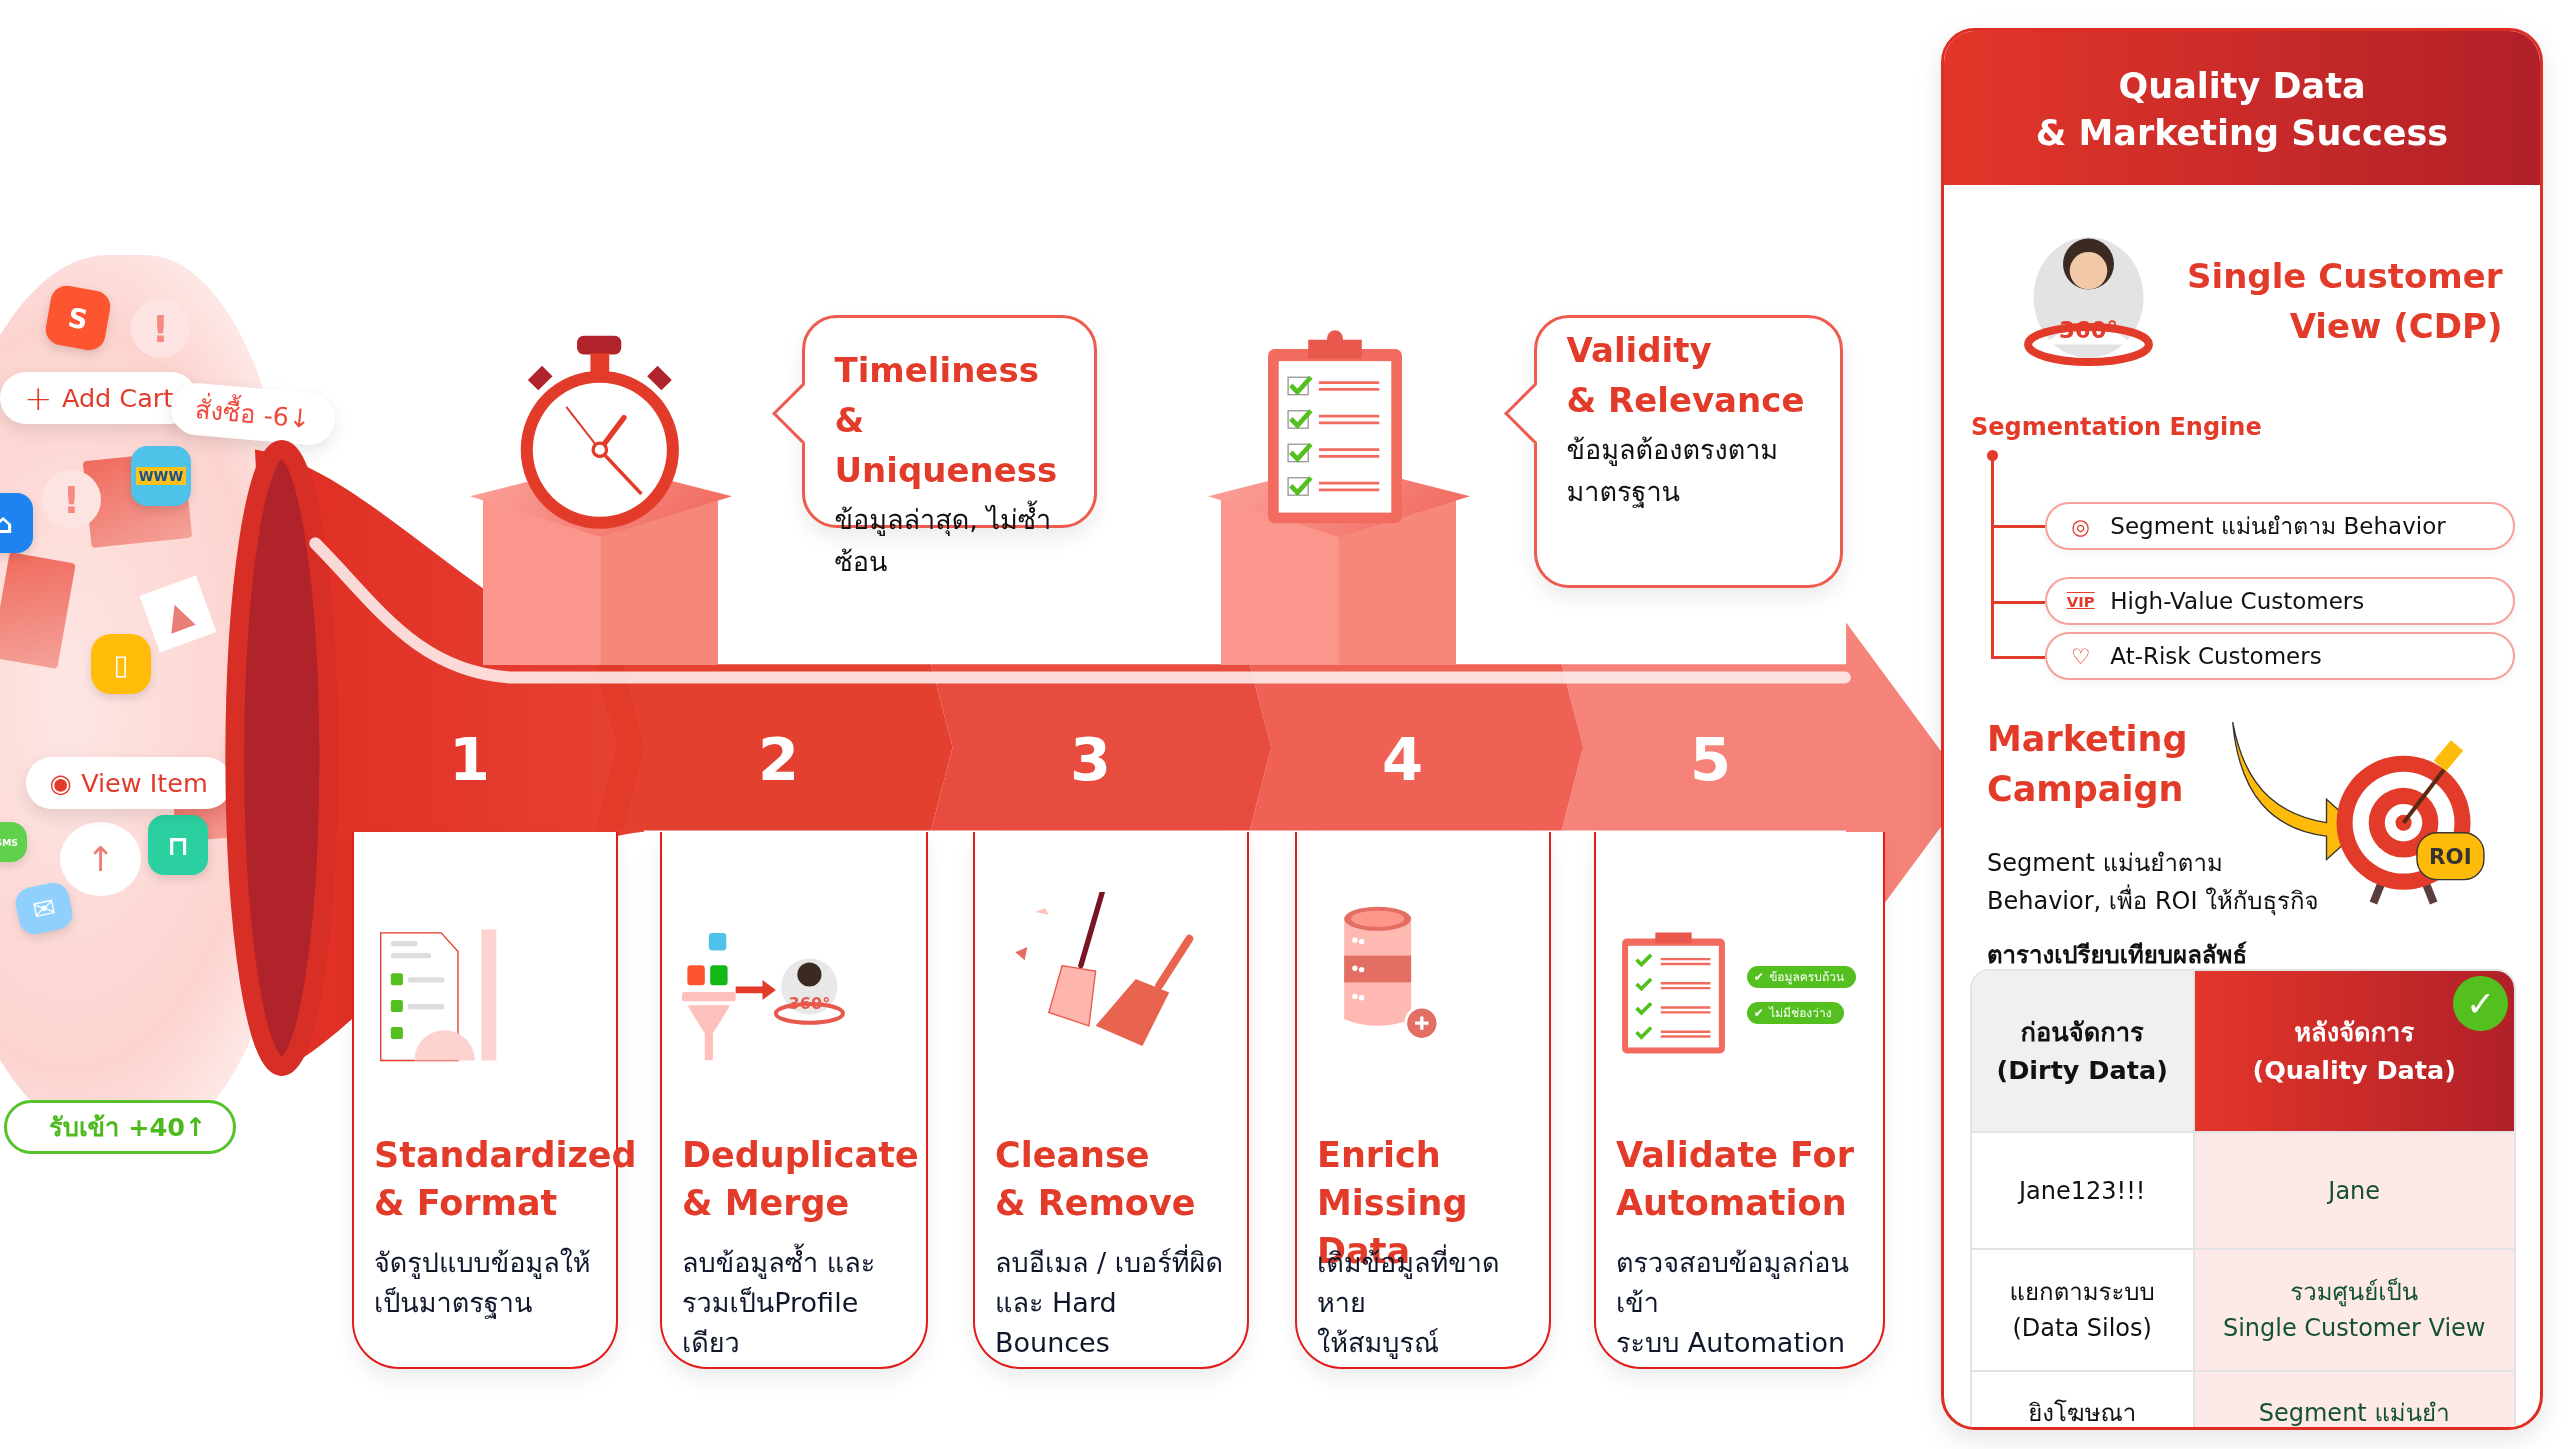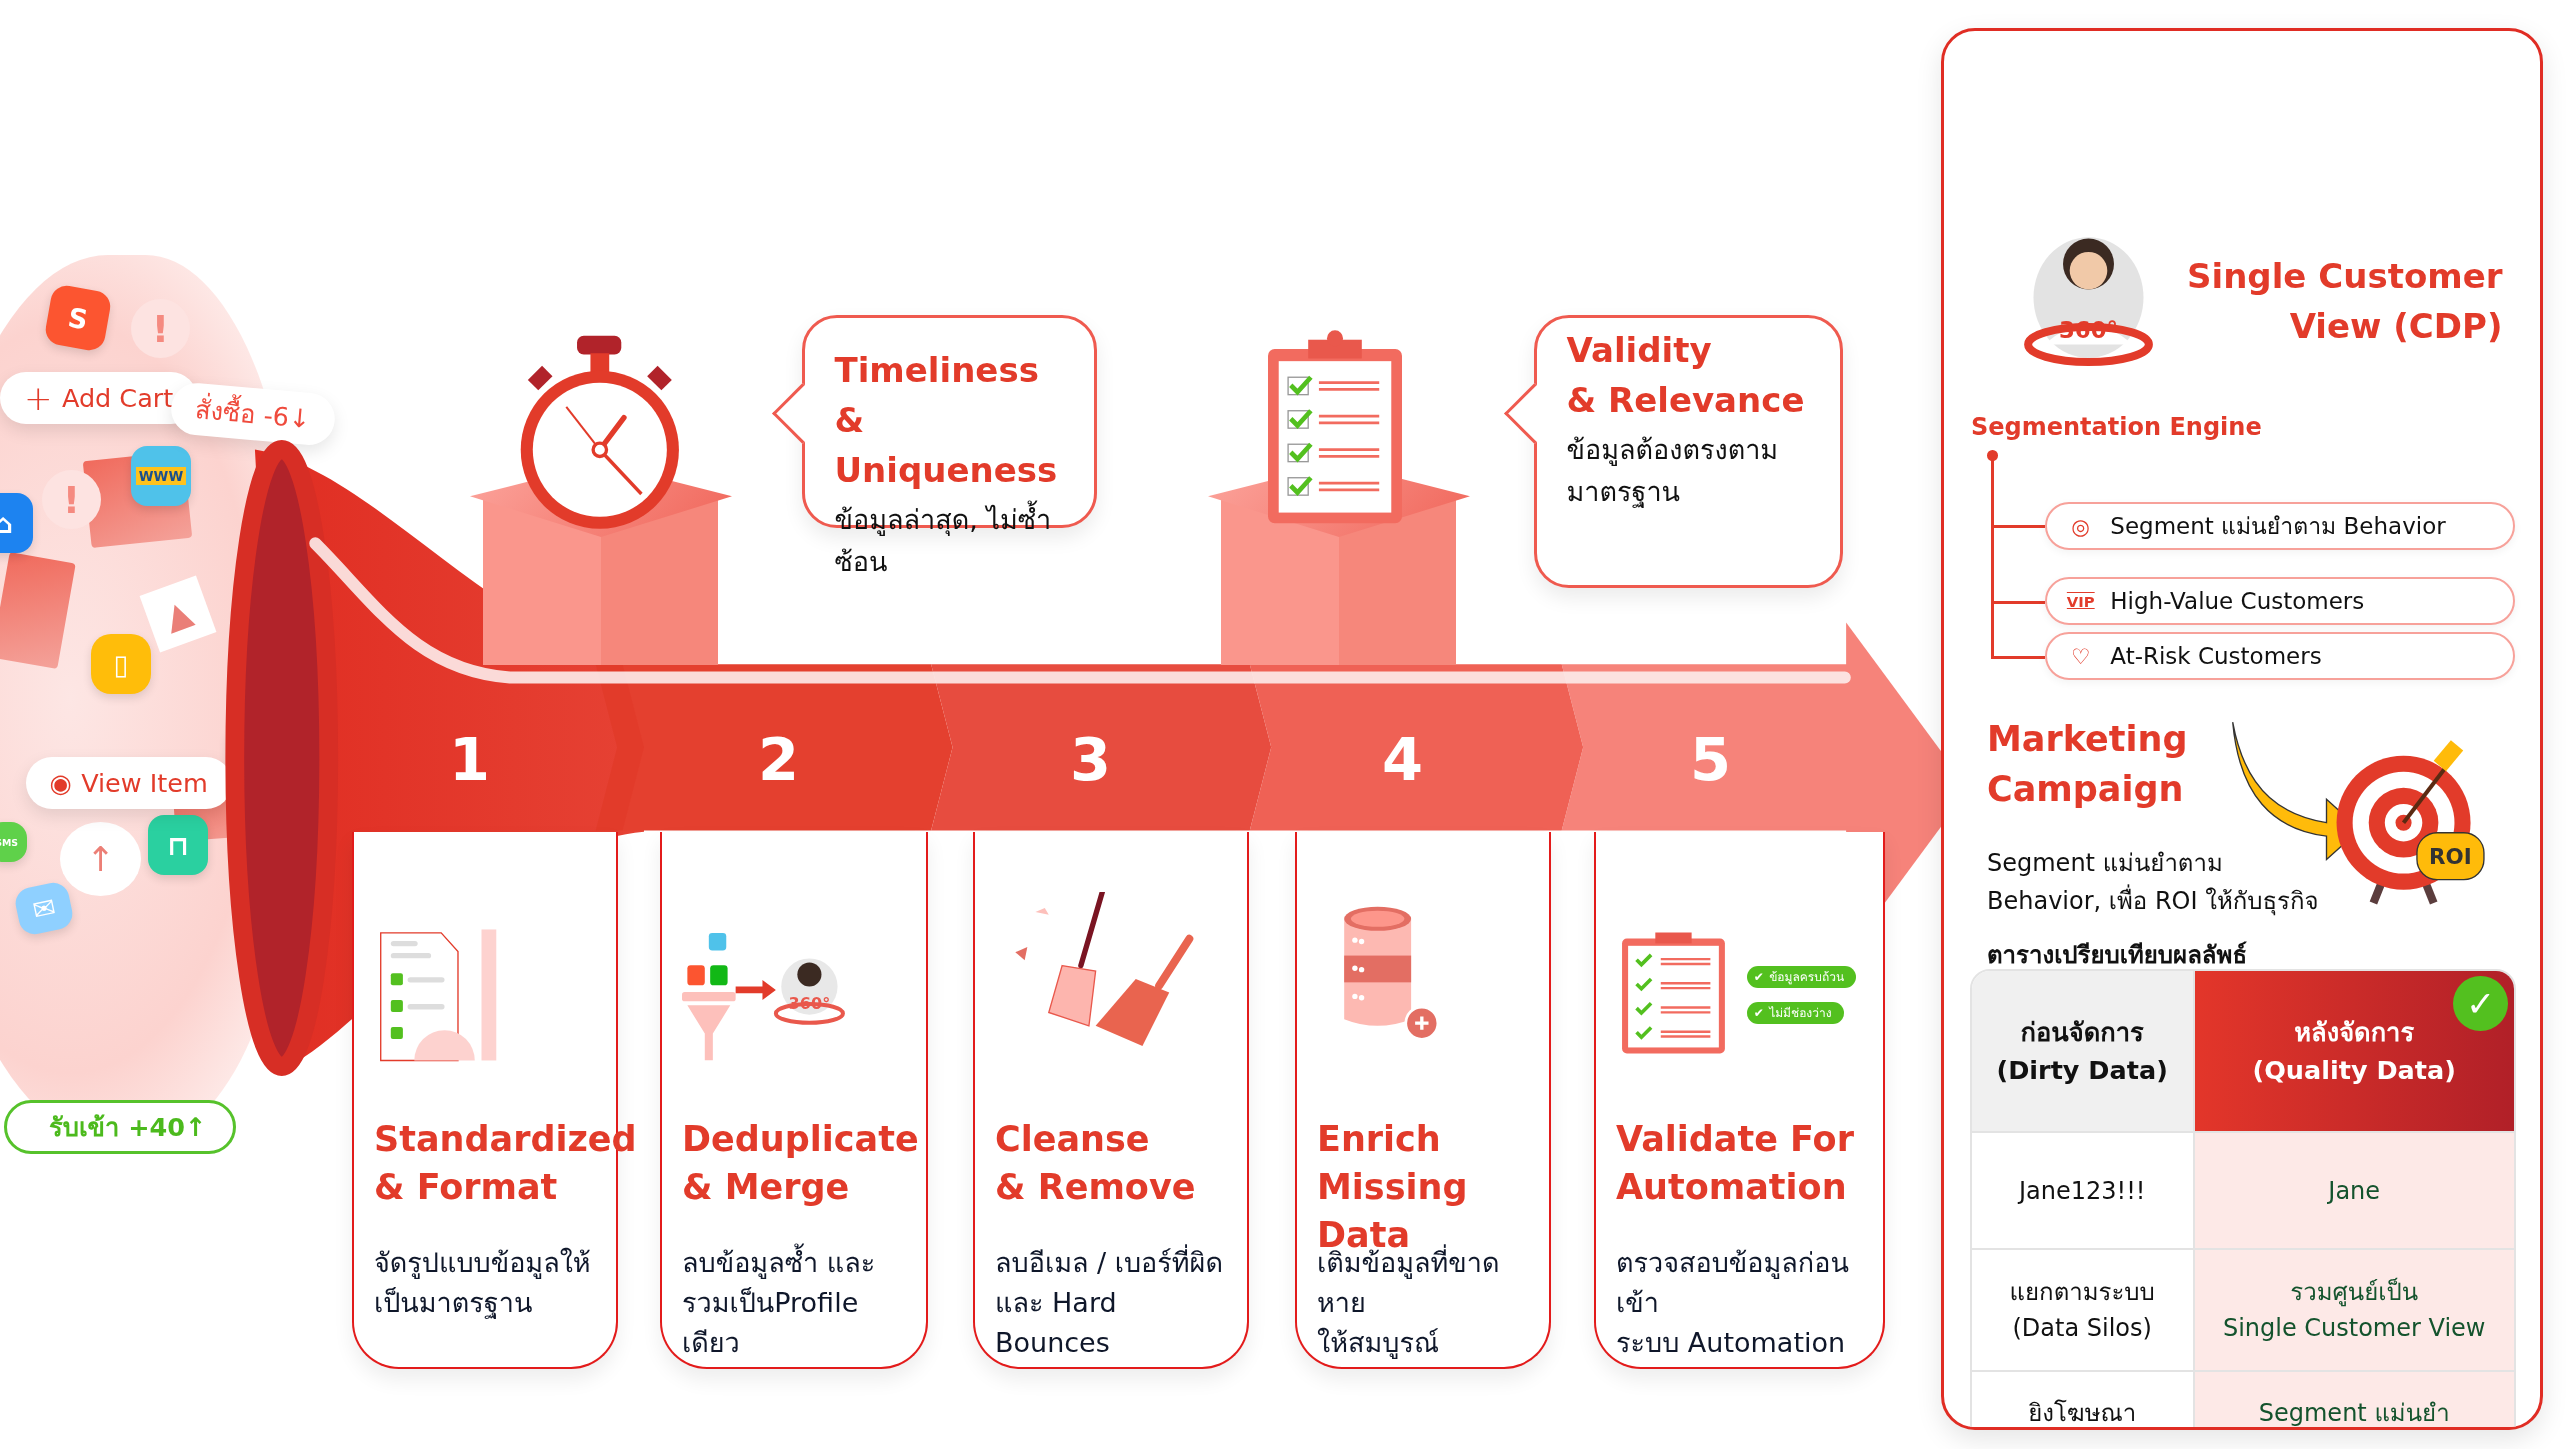--- a/index.html
+++ b/index.html
@@ -20,21 +20,21 @@
   .ped-top { position:absolute; left:0; top:0; width:262px; height:74px; background:linear-gradient(135deg,#fca59d,#f06559); clip-path:polygon(50% 0,100% 45%,50% 100%,0 45%); }
   .ped-body { position:absolute; left:13.4px; top:34px; width:235px; height:168px; background:linear-gradient(90deg,#fa968c 50%,#f6877b 50%); }
   
   .callout { position:absolute; background:#fff; border:3.4px solid #ef5a4f; border-radius:35px; box-shadow:0 9.4px 20px rgba(0,0,0,.08); padding:27px 27px 27px 29.5px; box-sizing:border-box; }
   .callout::before { content:""; position:absolute; left:-24px; top:74px; width:40px; height:40px; background:#fff; border-left:3.4px solid #ef5a4f; border-bottom:3.4px solid #ef5a4f; transform:rotate(45deg); }
   .callout .t { color:#e23b2a; font-weight:700; font-size:34px; line-height:50px; position:relative; }
   .callout .d { color:#111; font-size:27px; line-height:42px; position:relative; margin-top:4px; }
   
   .card { position:absolute; top:832px; height:537px; background:#fff; border:2px solid #e31b1b; border-top:none; border-radius:0 0 47px 47px; box-shadow:0 10.7px 20px rgba(0,0,0,.07); box-sizing:border-box; padding:0 20px 0 20px; }
   .card .illus { position:absolute; left:20px; right:20px; top:94px; height:201px; }
-  .card .ttl { position:absolute; left:20px; right:13.4px; top:283px; color:#e23b2a; font-weight:700; font-size:35px; line-height:48px; }
+  .card .ttl { position:absolute; left:20px; right:13.4px; top:299px; color:#e23b2a; font-weight:700; font-size:35px; line-height:48px; }
   .card .desc { position:absolute; left:20px; right:13.4px; top:411px; color:#0f172a; font-size:27px; line-height:40px; }
   
   .panel { position:absolute; left:1941px; top:28px; width:602px; height:1402px; border:3.4px solid #e02d24; border-radius:34px; background:#fff; box-shadow:0 9.4px 27px rgba(0,0,0,.10); overflow:hidden; box-sizing:border-box; }
   .panel-head { height:154px; background:linear-gradient(90deg,#e3362a,#b12028); color:#fff; font-size:35px; font-weight:700; text-align:center; line-height:47px; padding-top:32px; box-sizing:border-box; }
   .seg-item { position:absolute; left:101px; width:470px; height:48px; border:2px solid #f7a19a; border-radius:27px; box-shadow:0 2.7px 8px rgba(0,0,0,.05); display:flex; align-items:center; padding-left:19px; gap:14.8px; font-size:23px; color:#111; box-sizing:border-box; background:#fff; }
   .seg-icon { color:#e23b2a; font-weight:700; font-size:21.5px; width:29.5px; text-align:center; }
   table.cmp { position:absolute; left:25.5px; top:939px; width:546px; border-collapse:separate; border-spacing:0; border:2px solid #e3e3e3; border-radius:20px; overflow:hidden; font-size:24px; }
   table.cmp td, table.cmp th { text-align:center; border-bottom:2px solid #e3e3e3; padding:0 6.7px; }
   table.cmp th { height:160px; font-weight:700; font-size:25.5px; line-height:38px; }
   table.cmp th.before { background:#f0f0f0; color:#111; width:208px; border-right:2px solid #e3e3e3; }
@@ -300,20 +300,24 @@
       <div>Validate For</div>
       <div>Automation</div>
     </div>
   <div class="desc">
       <div>ตรวจสอบข้อมูลก่อนเข้า</div>
       <div>ระบบ Automation</div>
     </div>
 </div>
 
 <div class="panel">
+  <div class="panel-head">
+    <div>Quality Data</div>
+    <div>&amp; Marketing Success</div>
+  </div>
 
   <svg class="abs" style="left:74px;top:186px;" width="141" height="161" viewBox="0 0 210 240">
     <rect x="0" y="0" width="210" height="220" rx="20" fill="#fff"></rect>
     <ellipse cx="105" cy="120" rx="82" ry="90" fill="#e3e3e3"></ellipse>
     <circle cx="105" cy="70" r="38" fill="#3b2a22"></circle>
     <circle cx="105" cy="80" r="28" fill="#f1c9a8"></circle>
     <path d="M40 190 Q105 130 170 190 Z" fill="#fff"></path>
     <ellipse cx="105" cy="190" rx="90" ry="26" fill="none" stroke="#e23b2a" stroke-width="12"></ellipse>
     <text x="105" y="180" text-anchor="middle" fill="#e23b2a" font-size="34" font-weight="700">360°</text>
   </svg>

